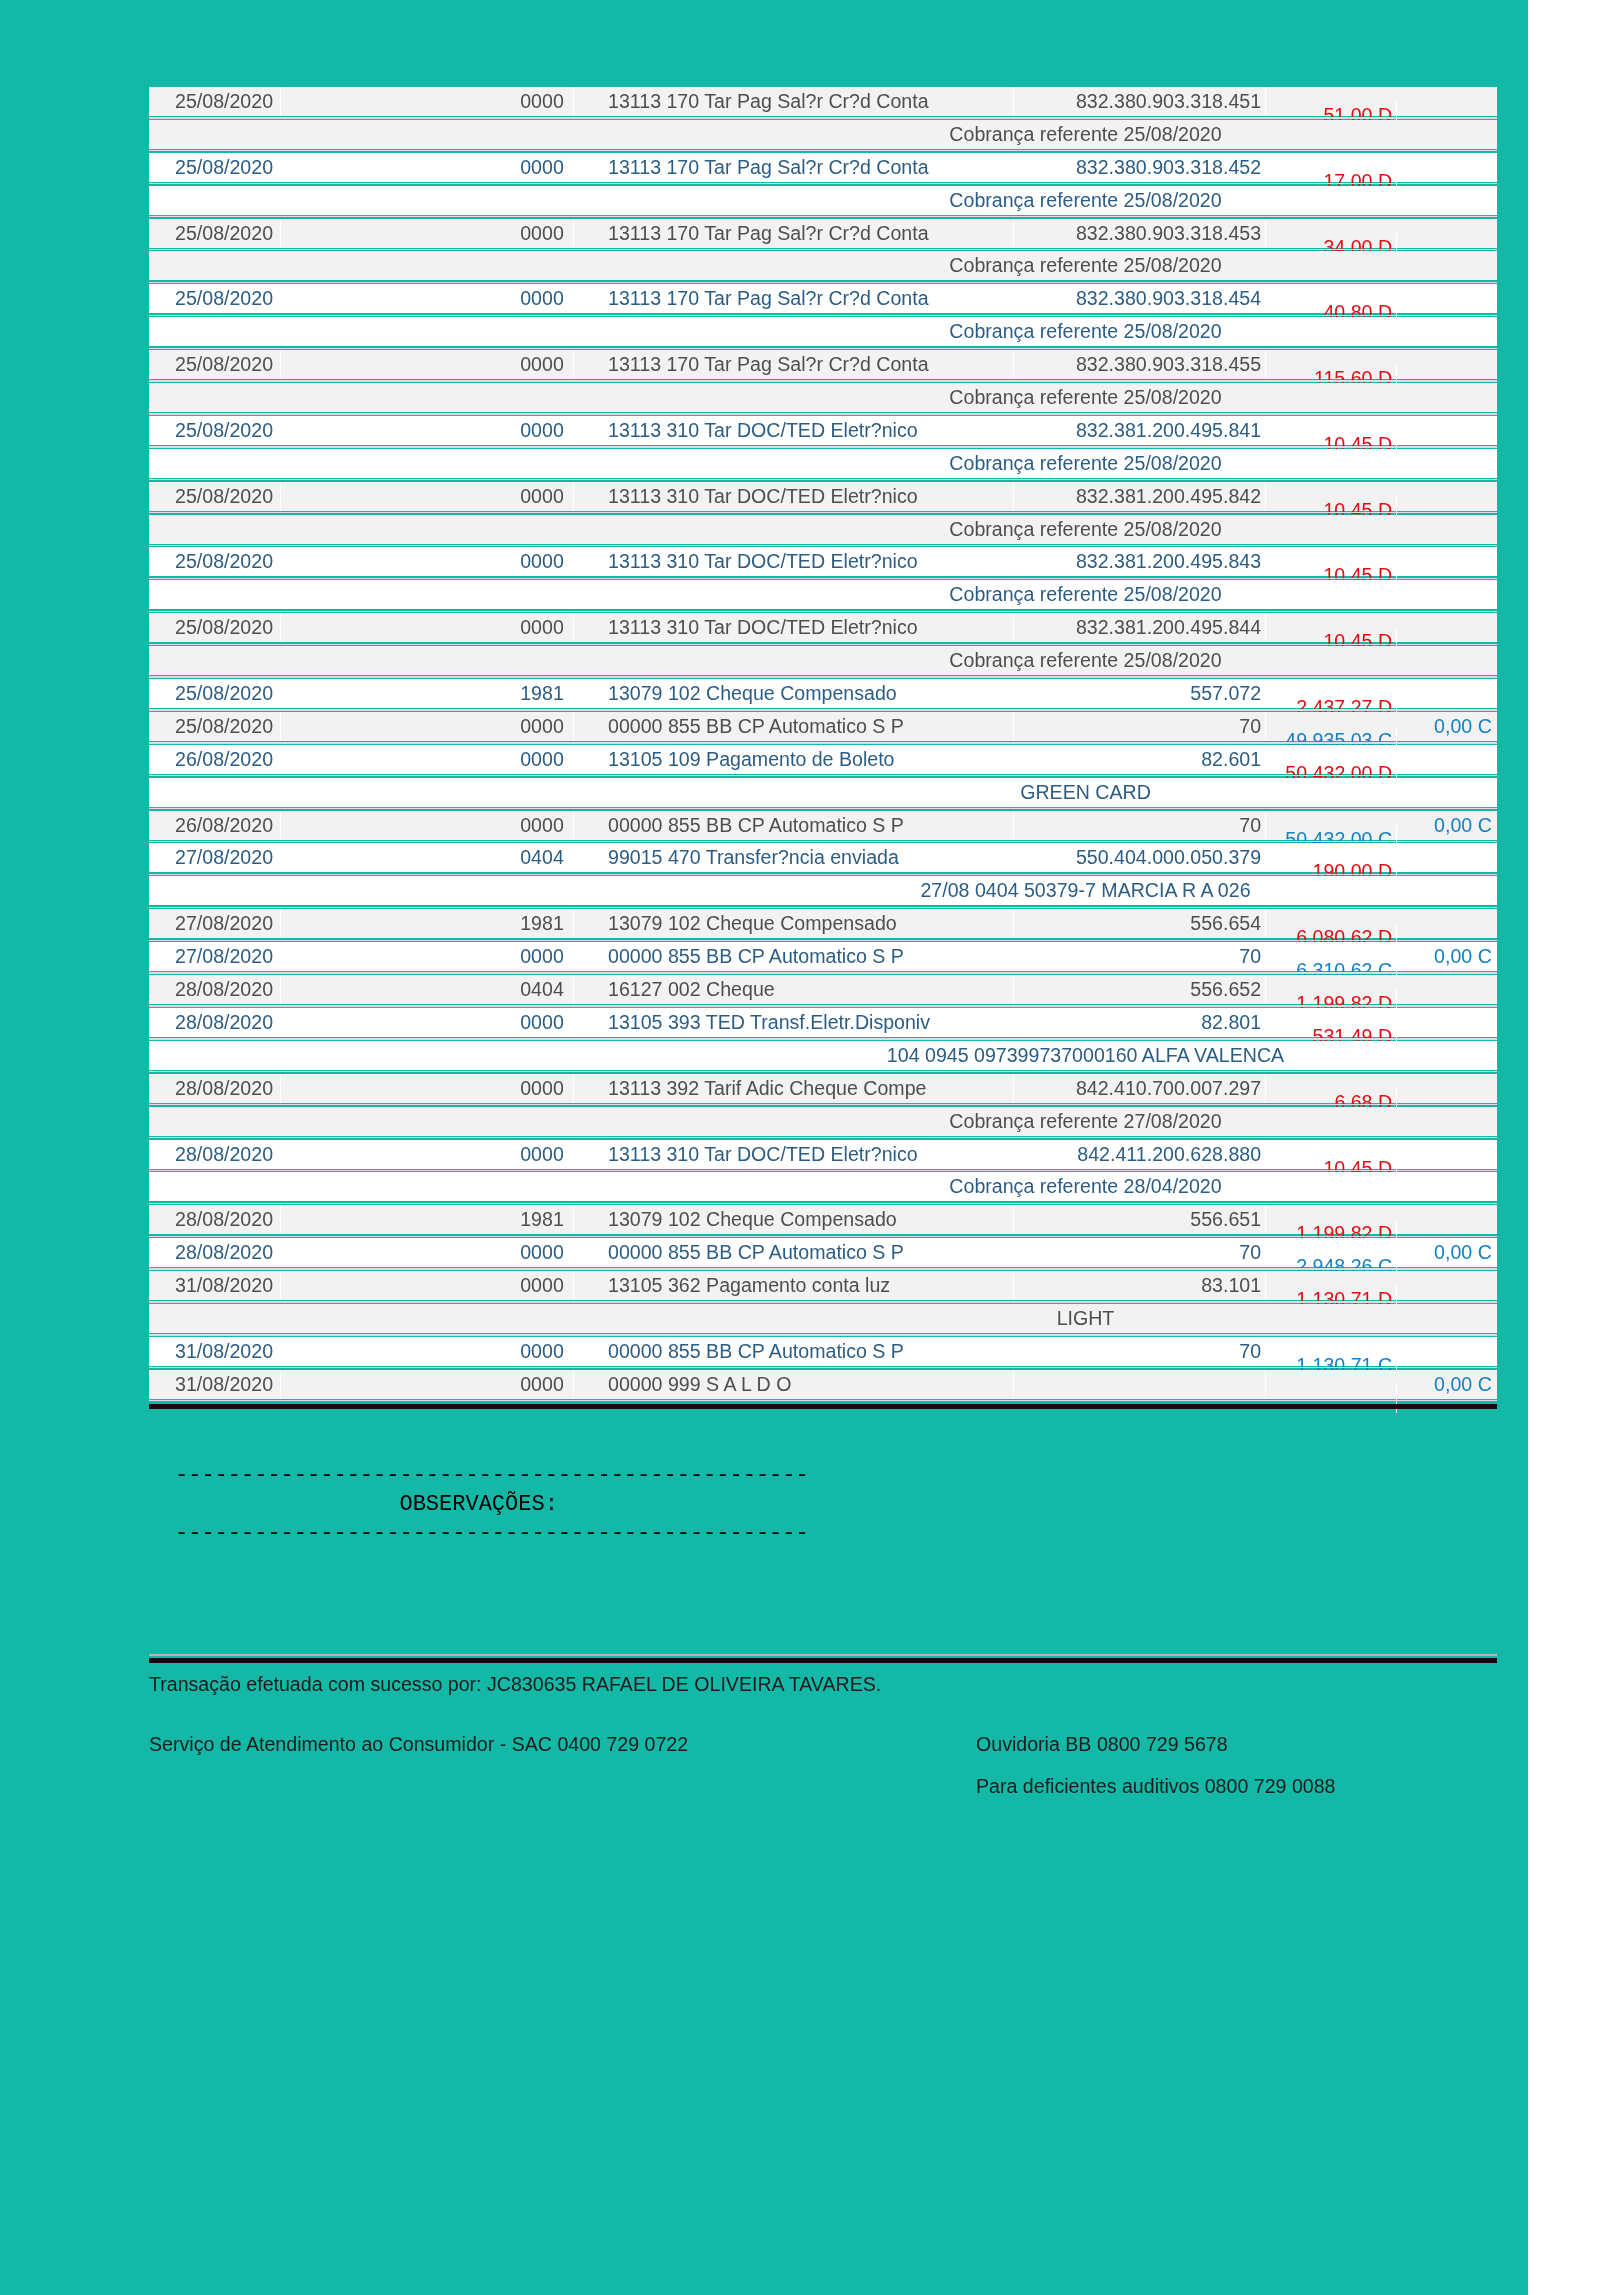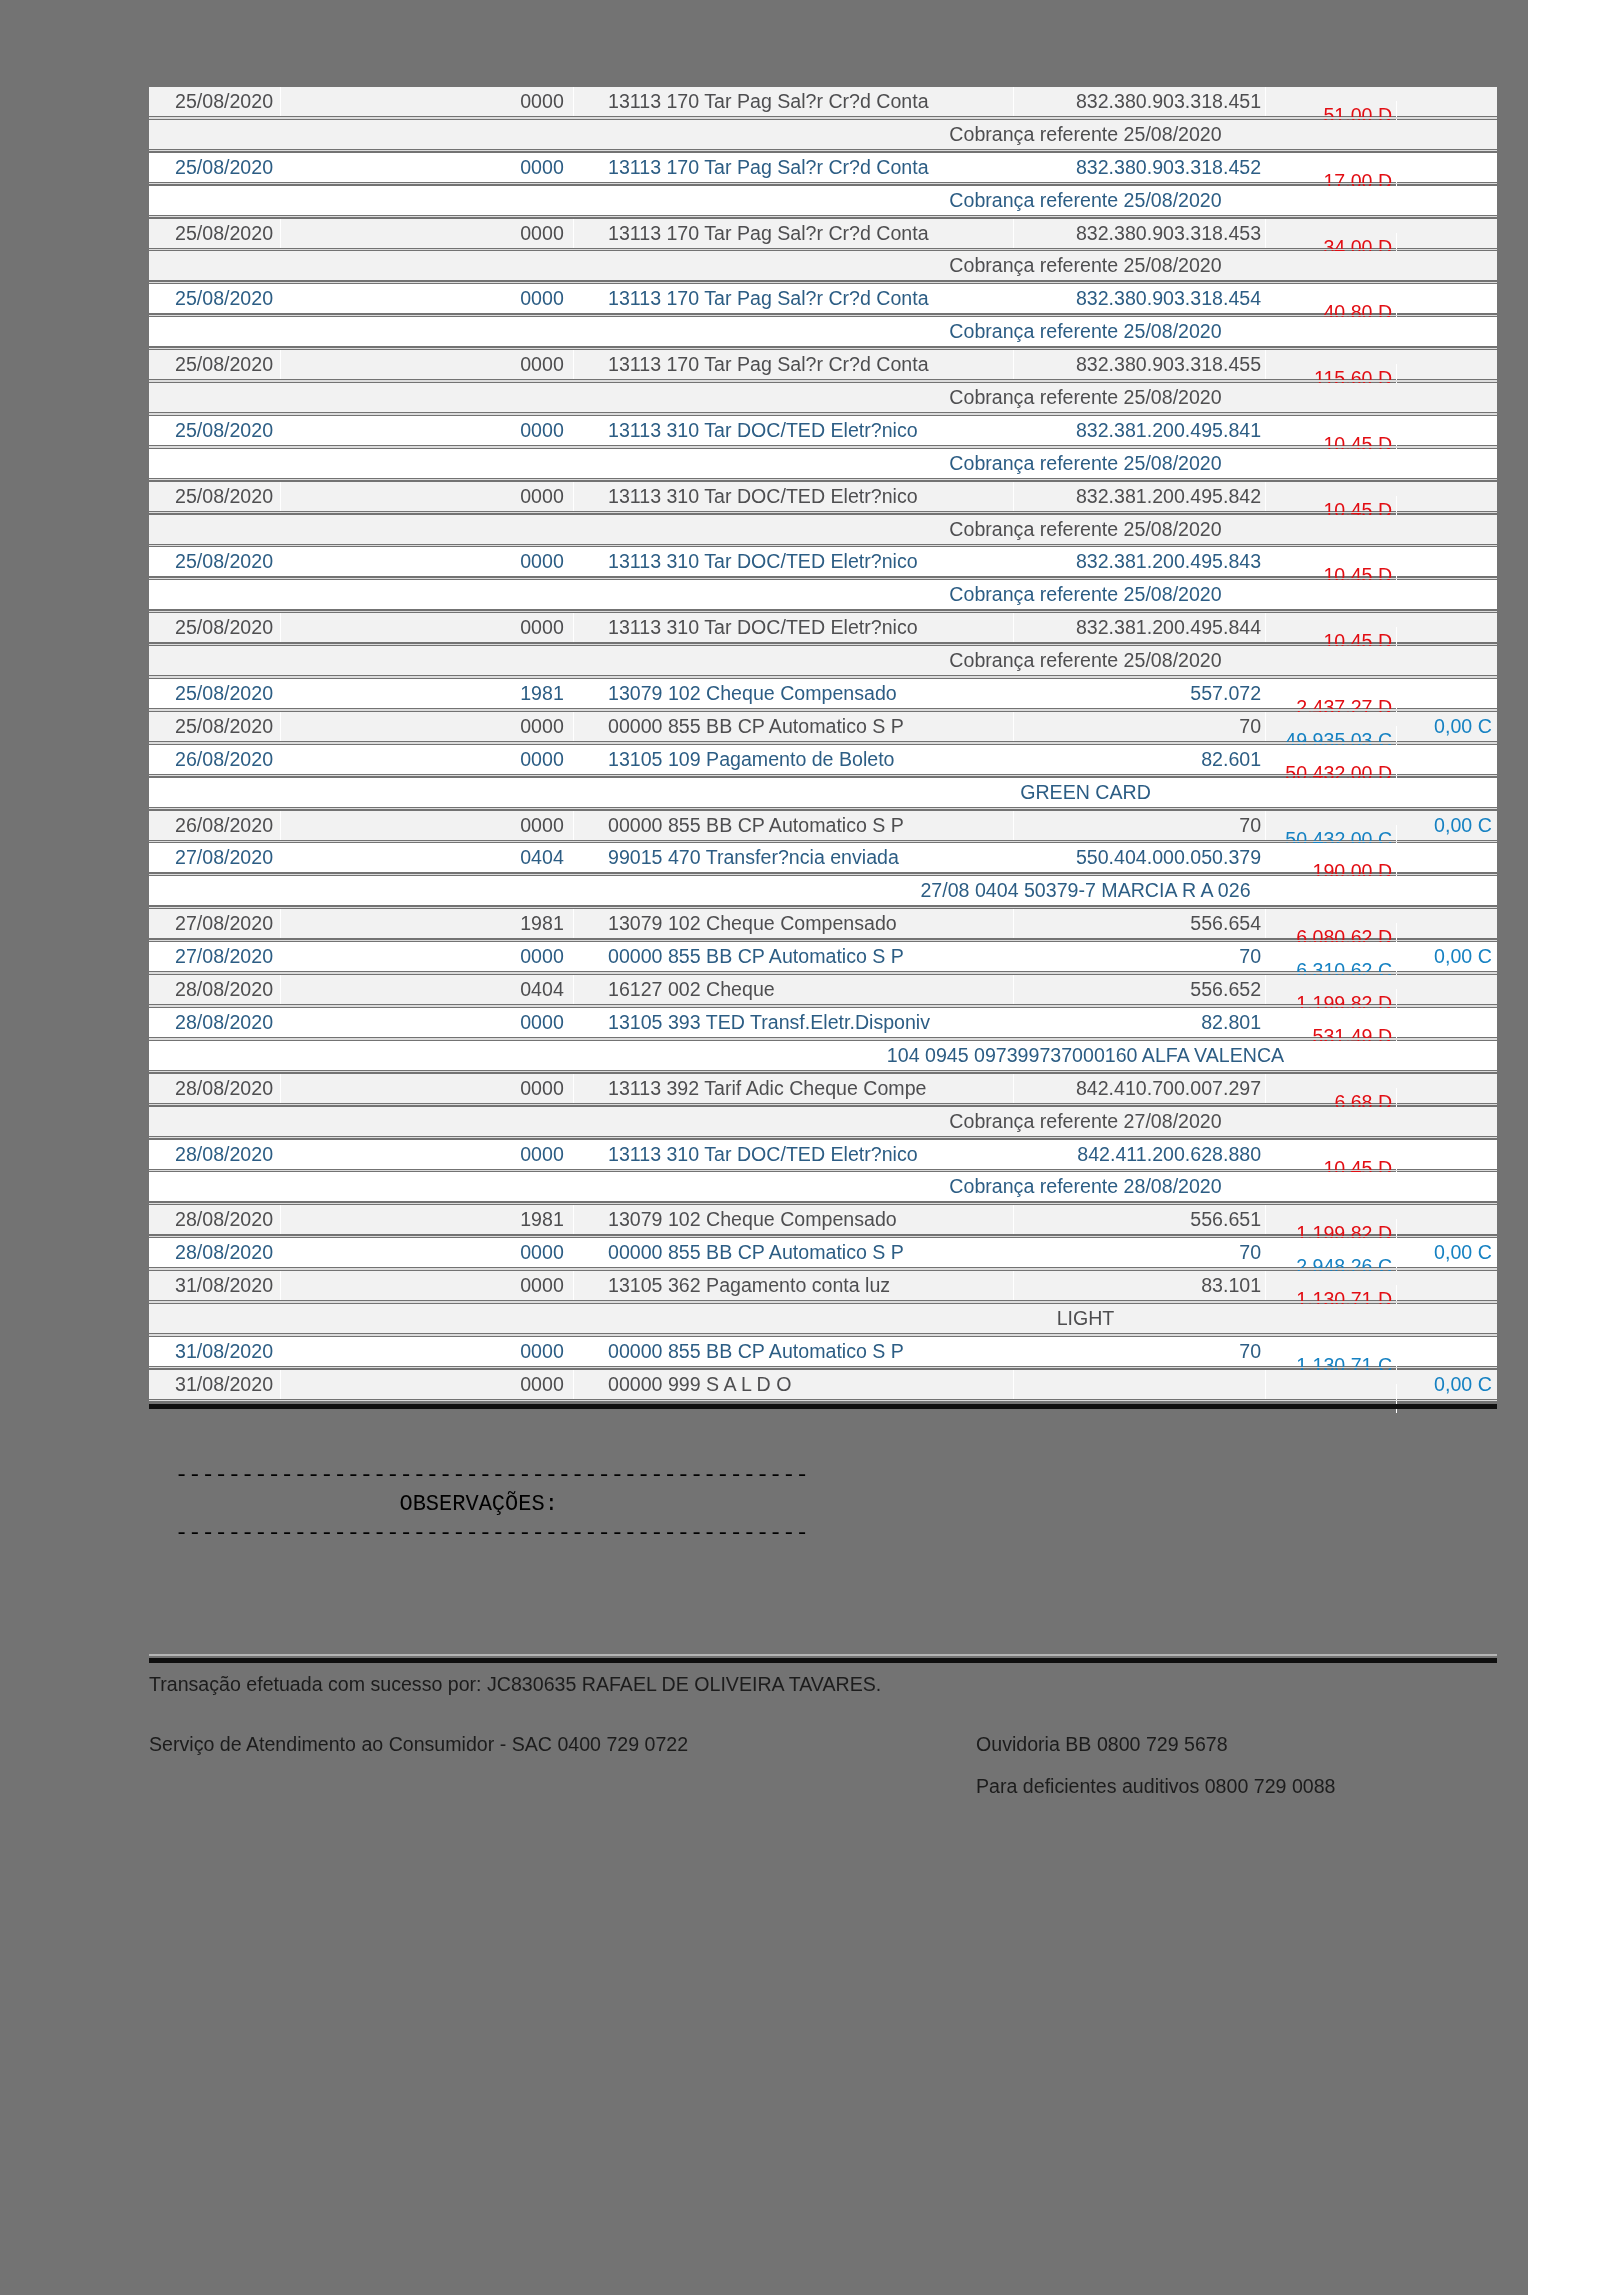--- a/index.html
+++ b/index.html
@@ -1,20 +1,20 @@
 <!DOCTYPE html>
 <html style="font-size:10.5px"><head>
 <meta charset="utf-8">
 <style>
   html,body{margin:0;padding:0;background:#ffffff;}
   .page{
     position:relative;
     width:1528px;
     height:2295px;
-    background:#737373;
+    background:#14b8a6;
     font-family:"Liberation Sans", sans-serif;
     overflow:hidden;
   }
   
   .table{
     position:absolute;
     left:149px;
     top:87px;
     width:1348px;
   }
@@ -295,21 +295,21 @@
       </div>
       <div class="subrow row-b">
         <div class="cell c-date">28/08/2020</div>
         <div class="cell c-code">0000</div>
         <div class="cell c-desc">13113 310 Tar DOC/TED Eletr?nico</div>
         <div class="cell c-doc">842.411.200.628.880</div>
         <div class="cell c-val debit">10,45 D</div>
         <div class="cell c-bal credit"></div>
       </div>
       <div class="subrow row-b">
-        <div class="cell c-desc-full">Cobrança referente 28/08/2020</div>
+        <div class="cell c-desc-full">Cobrança referente 28/04/2020</div>
       </div>
       <div class="subrow row-g">
         <div class="cell c-date">28/08/2020</div>
         <div class="cell c-code">1981</div>
         <div class="cell c-desc">13079 102 Cheque Compensado</div>
         <div class="cell c-doc">556.651</div>
         <div class="cell c-val debit">1.199,82 D</div>
         <div class="cell c-bal credit"></div>
       </div>
       <div class="subrow row-b">

